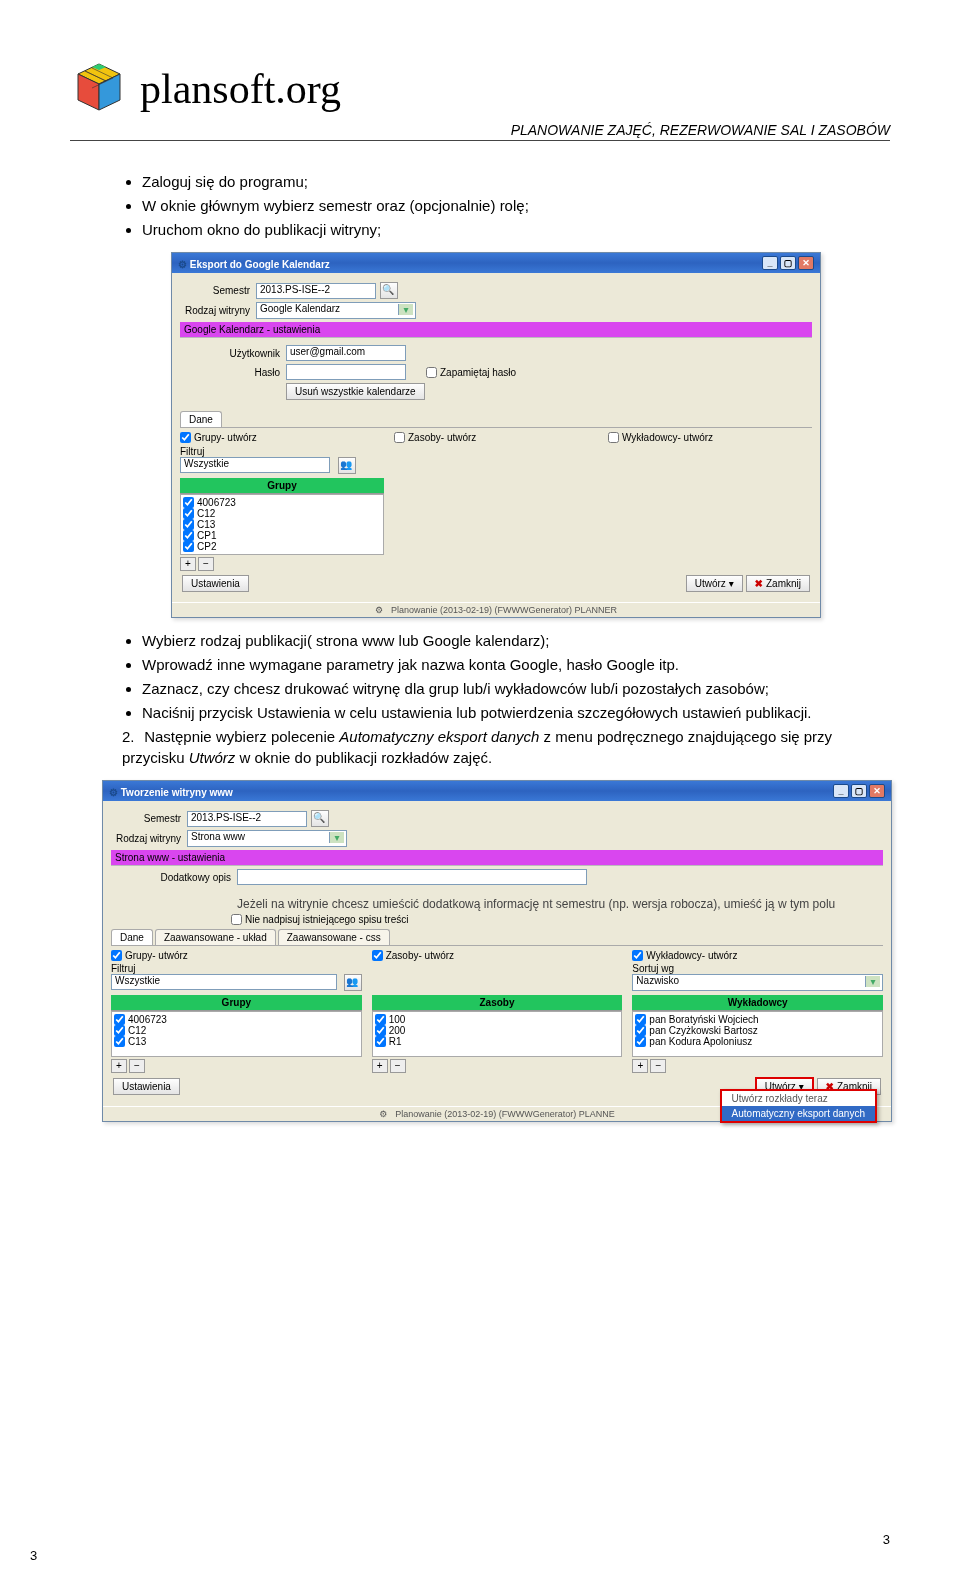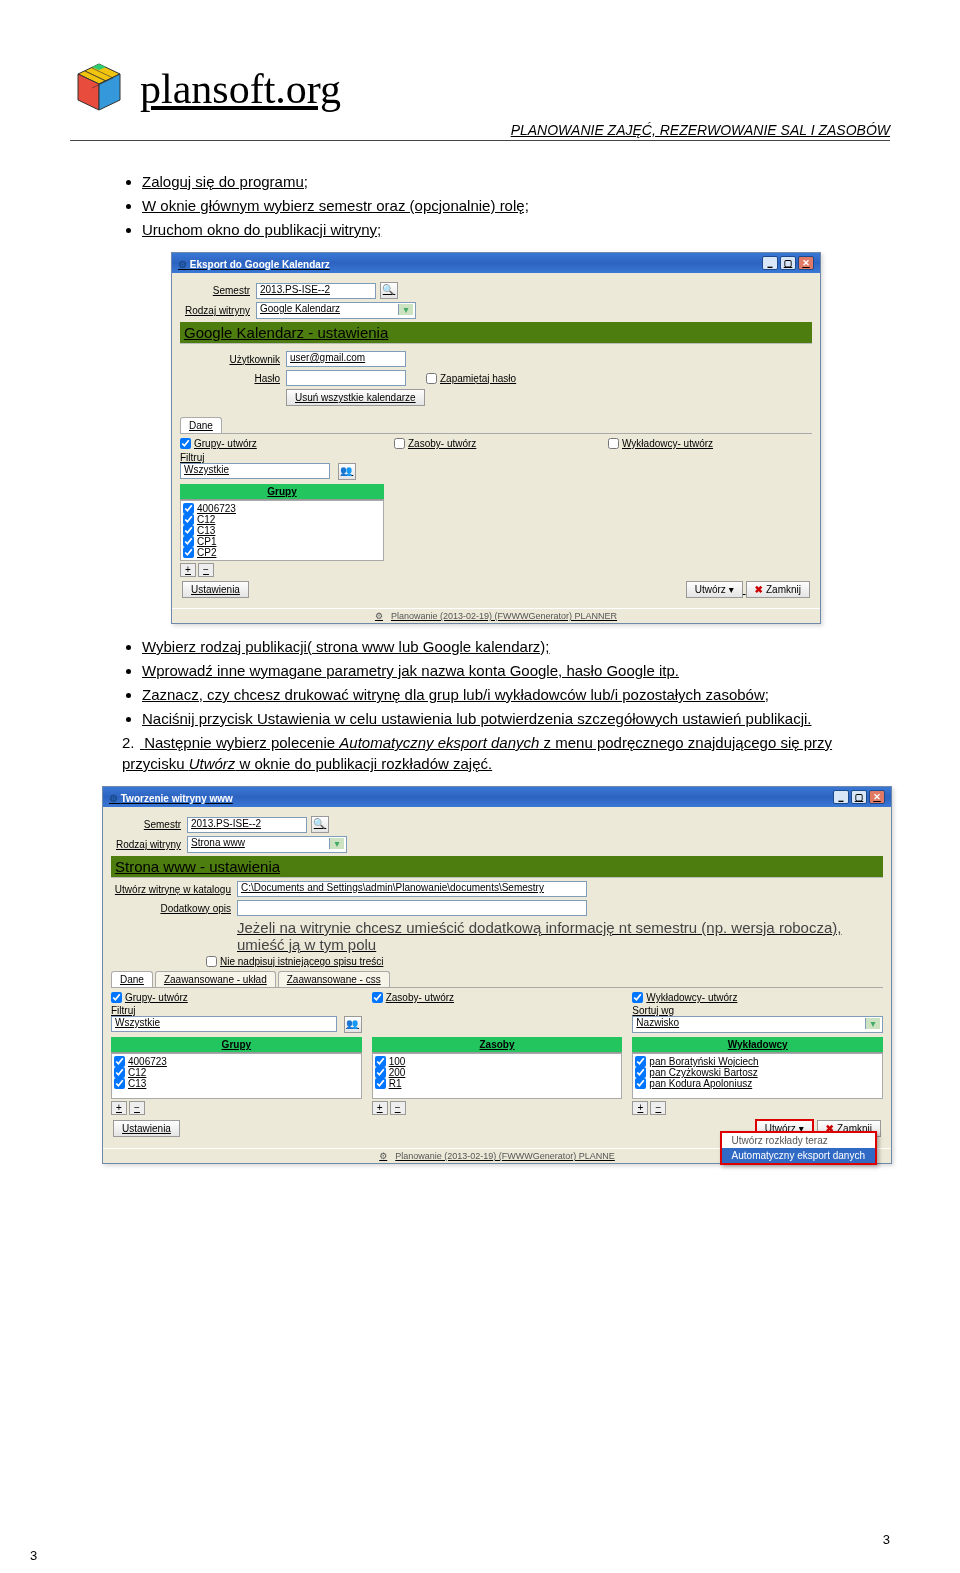--- a/index.html
+++ b/index.html
@@ -4,21 +4,21 @@
 <style>
   * { box-sizing: border-box; margin: 0; padding: 0; }
   body {
     font-family: Arial, Helvetica, sans-serif;
     background: #fff;
     width: 960px;
     margin: 0 auto;
     color: #000;
     font-size: 14px;
   }
-  .page { padding: 60px 70px 40px 70px; position: relative; min-height: 1573px; text-decoration: underline; }
+  .page { padding: 60px 70px 40px 70px; position: relative; min-height: 1573px; }
   .header { display: flex; align-items: center; gap: 12px; margin-bottom: 4px; }
   .logo-cube {
     width: 58px; height: 58px; position: relative;
   }
   .logo-cube svg { width: 100%; height: 100%; }
   .brand { font-family: "Comic Sans MS", cursive; font-size: 42px; font-weight: 400; letter-spacing: 0px; }
   .subtitle-row { text-align: right; border-bottom: 1px solid #444; padding-bottom: 2px; margin-bottom: 30px; }
   .subtitle { font-size: 14px; font-style: italic; }
   .content { padding-left: 32px; }
   ul.bullets { list-style: disc; margin-left: 40px; }
@@ -49,21 +49,21 @@
   .win-btn { width: 16px; height: 14px; background: #d9e6f7; border: 1px solid #1a4a8b; font-size: 9px; text-align: center; line-height: 12px; color: #000; border-radius: 2px; }
   .win-btn.close { background: #e27964; color:#fff; }
   .win-body { padding: 6px 8px; }
   .form-row { display: flex; align-items: center; margin: 3px 0; font-size: 10px; }
   .form-label { width: 70px; text-align: right; margin-right: 6px; }
   .form-label-wide { width: 120px; text-align: right; margin-right: 6px; }
   .form-input { background: #fff; border: 1px solid #7f9db9; height: 16px; padding: 0 3px; font-size: 10px; }
   .form-select { background: #fff; border: 1px solid #7f9db9; height: 17px; padding: 0 3px; font-size: 10px; position: relative; }
   .form-select::after { content: "▾"; position: absolute; right: 2px; top: 1px; color:#4a6; background:#cde2c1; width:14px; text-align:center; border-left:1px solid #7f9db9; }
   .sq-btn { width: 18px; height: 17px; border: 1px solid #999; background: linear-gradient(#fefefe,#e4e4e4); text-align: center; font-size: 10px; line-height: 14px; margin-left: 4px; }
-  .section-header-text { font-size: 15px; padding: 2px 4px; background: #4d7c0f; border-bottom: 1px solid #bbb; }
+  .section-header-text { font-size: 10px; padding: 2px 4px; background: #d946ef; border-bottom: 1px solid #bbb; }
   .tabbar { display: flex; border-bottom: 1px solid #aaa; margin-top: 4px; }
   .tab { padding: 2px 8px; background: #f7f4ea; border: 1px solid #aaa; border-bottom: none; font-size: 10px; margin-right: 2px; border-radius: 3px 3px 0 0; }
   .tab.active { background: #fff; }
   .cols3 { display: flex; gap: 10px; margin-top: 4px; }
   .col { flex: 1; font-size: 10px; }
   .col-head { text-align: center; font-weight: bold; padding: 2px; border-bottom: 1px solid #999; background:#22c55e; }
   .list-box { background: #fff; border: 1px solid #aaa; min-height: 46px; padding: 2px; }
   .chk { display: flex; align-items: center; gap: 3px; font-size: 10px; }
   .chk input { width: 11px; height: 11px; }
   .bottom-buttons { display: flex; justify-content: space-between; align-items: center; margin-top: 0; padding: 4px 2px; }
@@ -74,21 +74,21 @@
   .dropdown-menu {
     position: absolute; background: #fff; border: 1px solid #6f8aa8; font-size: 10px; box-shadow: 2px 2px 4px rgba(0,0,0,0.3);
   }
   .dropdown-menu .mi { padding: 2px 10px; }
   .dropdown-menu .mi.hi { background: #316ac5; color: #fff; }
   .red-box { border: 2px solid #d00; }
   .page-num-right { position: absolute; bottom: 26px; right: 70px; font-size: 13px; }
   .page-num-left { position: absolute; bottom: 10px; left: 30px; font-size: 13px; }
   .plusminus { display:flex; gap:2px; margin-top:2px;}
   .gear { color:#1a4a8b; }
-  .assoc-text { font-size: 15px; color: #444; margin: 3px 0 3px 126px; }
+  .assoc-text { font-size: 12px; color: #444; margin: 12px 0 3px 126px; }
   .win1 { width: 650px; }
   .win2 { width: 790px; position: relative; }
 </style>
 </head>
 <body>
 
 <div class="page">
   <div class="header">
     <div class="logo-cube">
       <svg viewBox="0 0 58 58">
@@ -260,29 +260,25 @@
           <span class="form-label">Semestr</span>
           <span class="form-input" style="width:120px">2013.PS-ISE--2</span>
           <span class="sq-btn">🔍</span>
         </div>
         <div class="form-row">
           <span class="form-label">Rodzaj witryny</span>
           <span class="form-select" style="width:160px">Strona www</span>
         </div>
         <div class="section-header-text">Strona www - ustawienia</div>
         <div class="form-row">
-          <span class="form-label-wide">Utwórz witrynę w katalogu</span>
-          <span class="form-input" style="width:350px">C:\Documents and Settings\admin\Planowanie\documents\Semestry</span>
-        </div>
-        <div class="form-row">
           <span class="form-label-wide">Dodatkowy opis</span>
           <span class="form-input" style="width:350px"></span>
         </div>
         <div class="assoc-text">Jeżeli na witrynie chcesz umieścić dodatkową informację nt semestru (np. wersja robocza), umieść ją w tym polu</div>
-        <div class="form-row" style="margin-left:95px">
+        <div class="form-row" style="margin-left:120px">
           <label class="chk">
               <input type="checkbox" style="">
               <span>Nie nadpisuj istniejącego spisu treści</span>
             </label>
         </div>
         <div class="tabbar">
           <div class="tab active">Dane</div>
           <div class="tab">Zaawansowane - układ</div>
           <div class="tab">Zaawansowane - css</div>
         </div>

